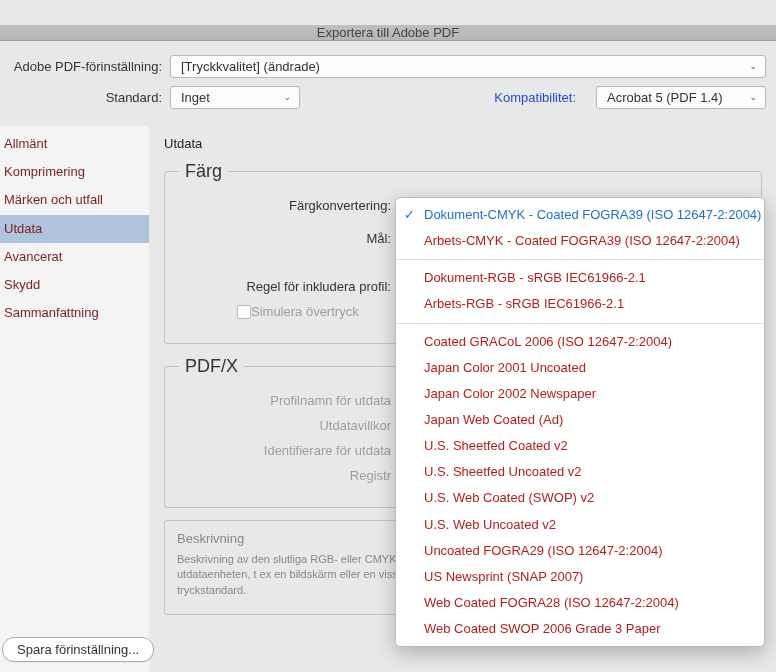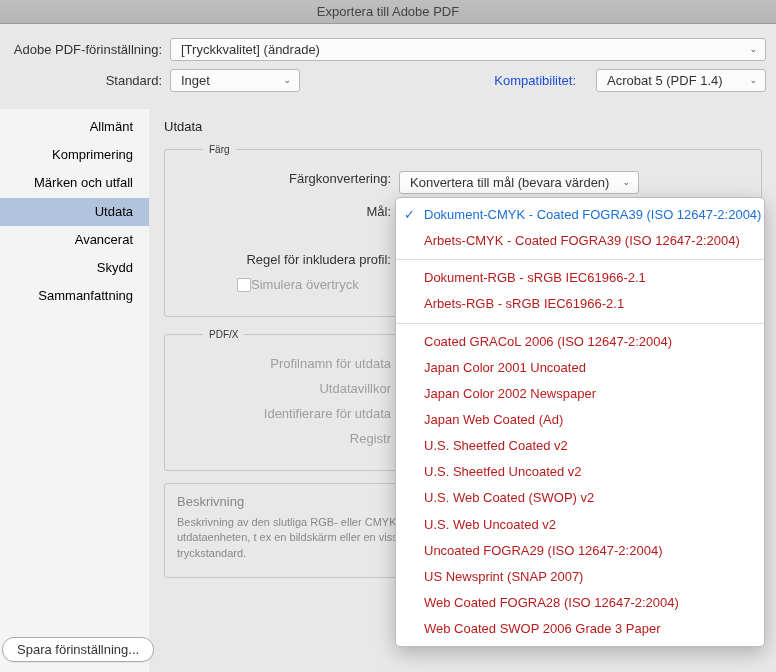--- a/index.html
+++ b/index.html
@@ -1,18 +1,18 @@
 <!DOCTYPE html>
 <html><head>
 <meta charset="utf-8">
 <style>
 * { box-sizing: border-box; margin: 0; padding: 0; font-family: "Helvetica Neue", Arial, sans-serif; font-size: 13px; }
 body { background: #e8e8e8; width: 776px; height: 672px; overflow: hidden; }
 
-.titlebar { height: 24px; background: linear-gradient(#bfbfbf, #b5b5b5); border-bottom: 1px solid #999; display: flex; align-items: center; justify-content: center; color: #444; font-size: 13px; }
+.titlebar { height: 16px; background: linear-gradient(#bfbfbf, #b5b5b5); border-bottom: 1px solid #999; display: flex; align-items: center; justify-content: center; color: #444; font-size: 13px; margin-top: 25px; }
 
 .top-section { padding: 14px 10px 8px 10px; border-bottom: 1px solid #e8e8e8; }
 .form-row { display: flex; align-items: center; margin-bottom: 8px; }
 .form-row .lbl { text-align: right; padding-right: 8px; color: #333; }
 .lbl-preset { width: 160px; }
 .lbl-std { width: 160px; }
 
 .select { display: inline-flex; align-items: center; justify-content: space-between; background: #fcfcfc; border: 1px solid #b8b8b8; border-radius: 3px; padding: 3px 8px 3px 10px; color: #333; cursor: default; }
 .select .chev { margin-left: 8px; font-size: 9px; color: #555; line-height: 1; }
 .select.full { flex: 1; }
@@ -21,28 +21,28 @@
 .select.conv { width: 240px; }
 .select.target { width: 240px; }
 
 .std-row { display: flex; align-items: center; }
 .std-row .spacer { flex: 1; }
 .lbl-compat { padding-right: 20px; color: #1d4ed8; }
 
 .body-area { display: flex; height: calc(100% - 24px - 70px); position: relative; }
 
 .sidebar { width: 150px; background: #f4f4f4; border-right: 1px solid #e8e8e8; padding-top: 4px; }
-.sidebar-item { padding: 5px 16px; color: #000000; cursor: default; line-height: 1.4; text-align: right; }
+.sidebar-item { padding: 5px 4px; color: #7f1d1d; cursor: default; line-height: 1.4; }
 .sidebar-item.selected { background: #b0c4de; }
 
 .main { flex: 1; padding: 10px 14px; overflow: hidden; position: relative; }
 .main-heading { font-size: 13px; color: #222; margin-bottom: 10px; }
 
 fieldset { border: 1px solid #c4c4c4; border-radius: 3px; padding: 16px 14px 14px 14px; margin-bottom: 12px; }
-fieldset legend { padding: 0 6px; color: #333; font-size: 10px; margin-left: 24px; }
+fieldset legend { padding: 0 6px; color: #333; font-size: 18px; }
 
 .field-row { display: flex; align-items: flex-start; margin-bottom: 10px; }
 .field-row .flabel { width: 220px; text-align: right; padding-right: 8px; color: #333; }
 .field-row.disabled .flabel { color: #9e9e9e; }
 
 .chk { display: inline-flex; align-items: center; gap: 0; color: #9e9e9e; margin-left: 58px; }
 .chk .box { width: 14px; height: 14px; border: 1px solid #bbb; border-radius: 2px; background: #fff; }
 
 .desc-box { border: 1px solid #c4c4c4; border-radius: 3px; padding: 10px 12px 16px 12px; }
 .desc-title { color: #888; font-size: 13px; margin-bottom: 6px; }

